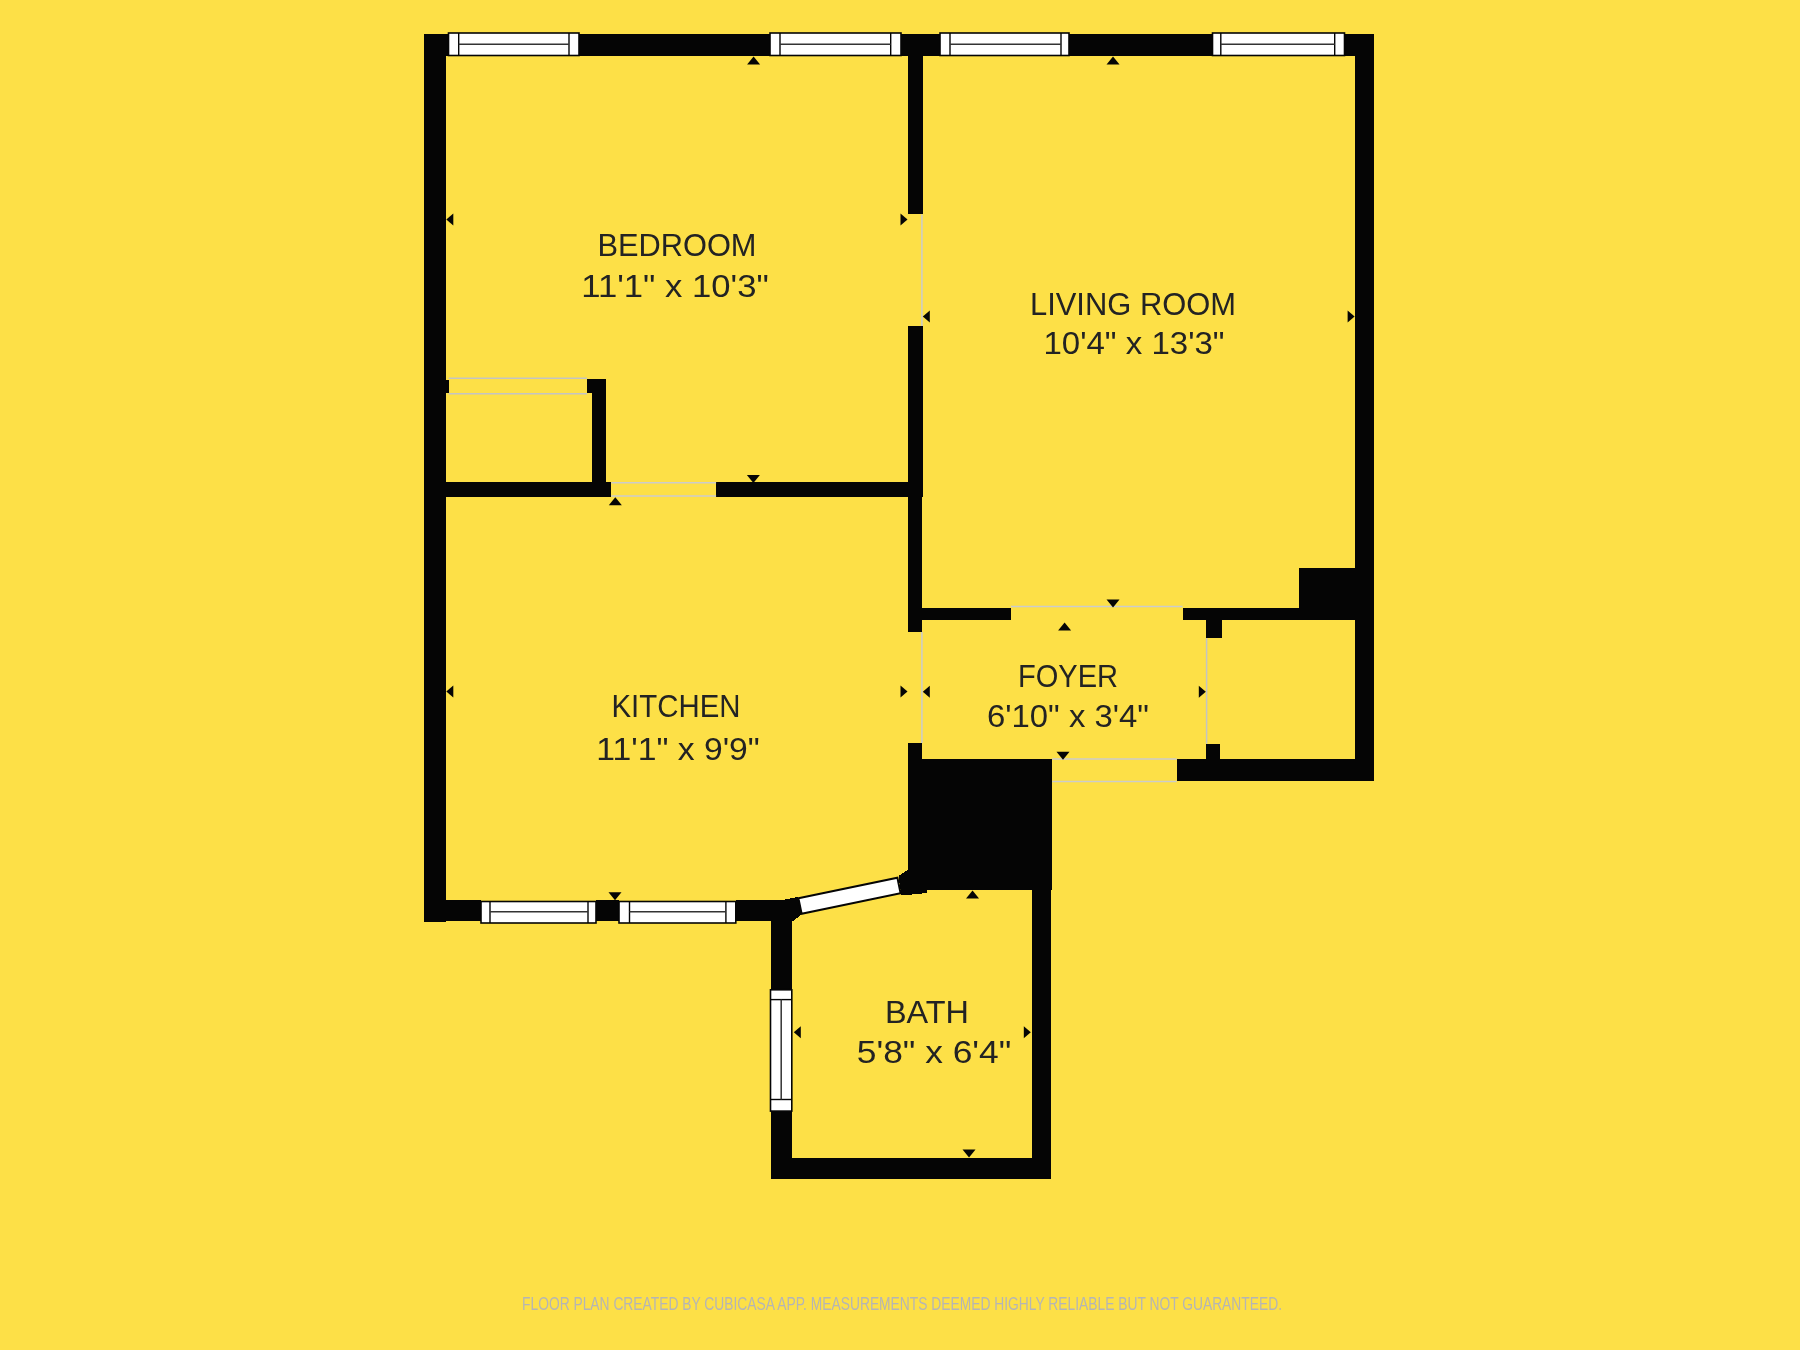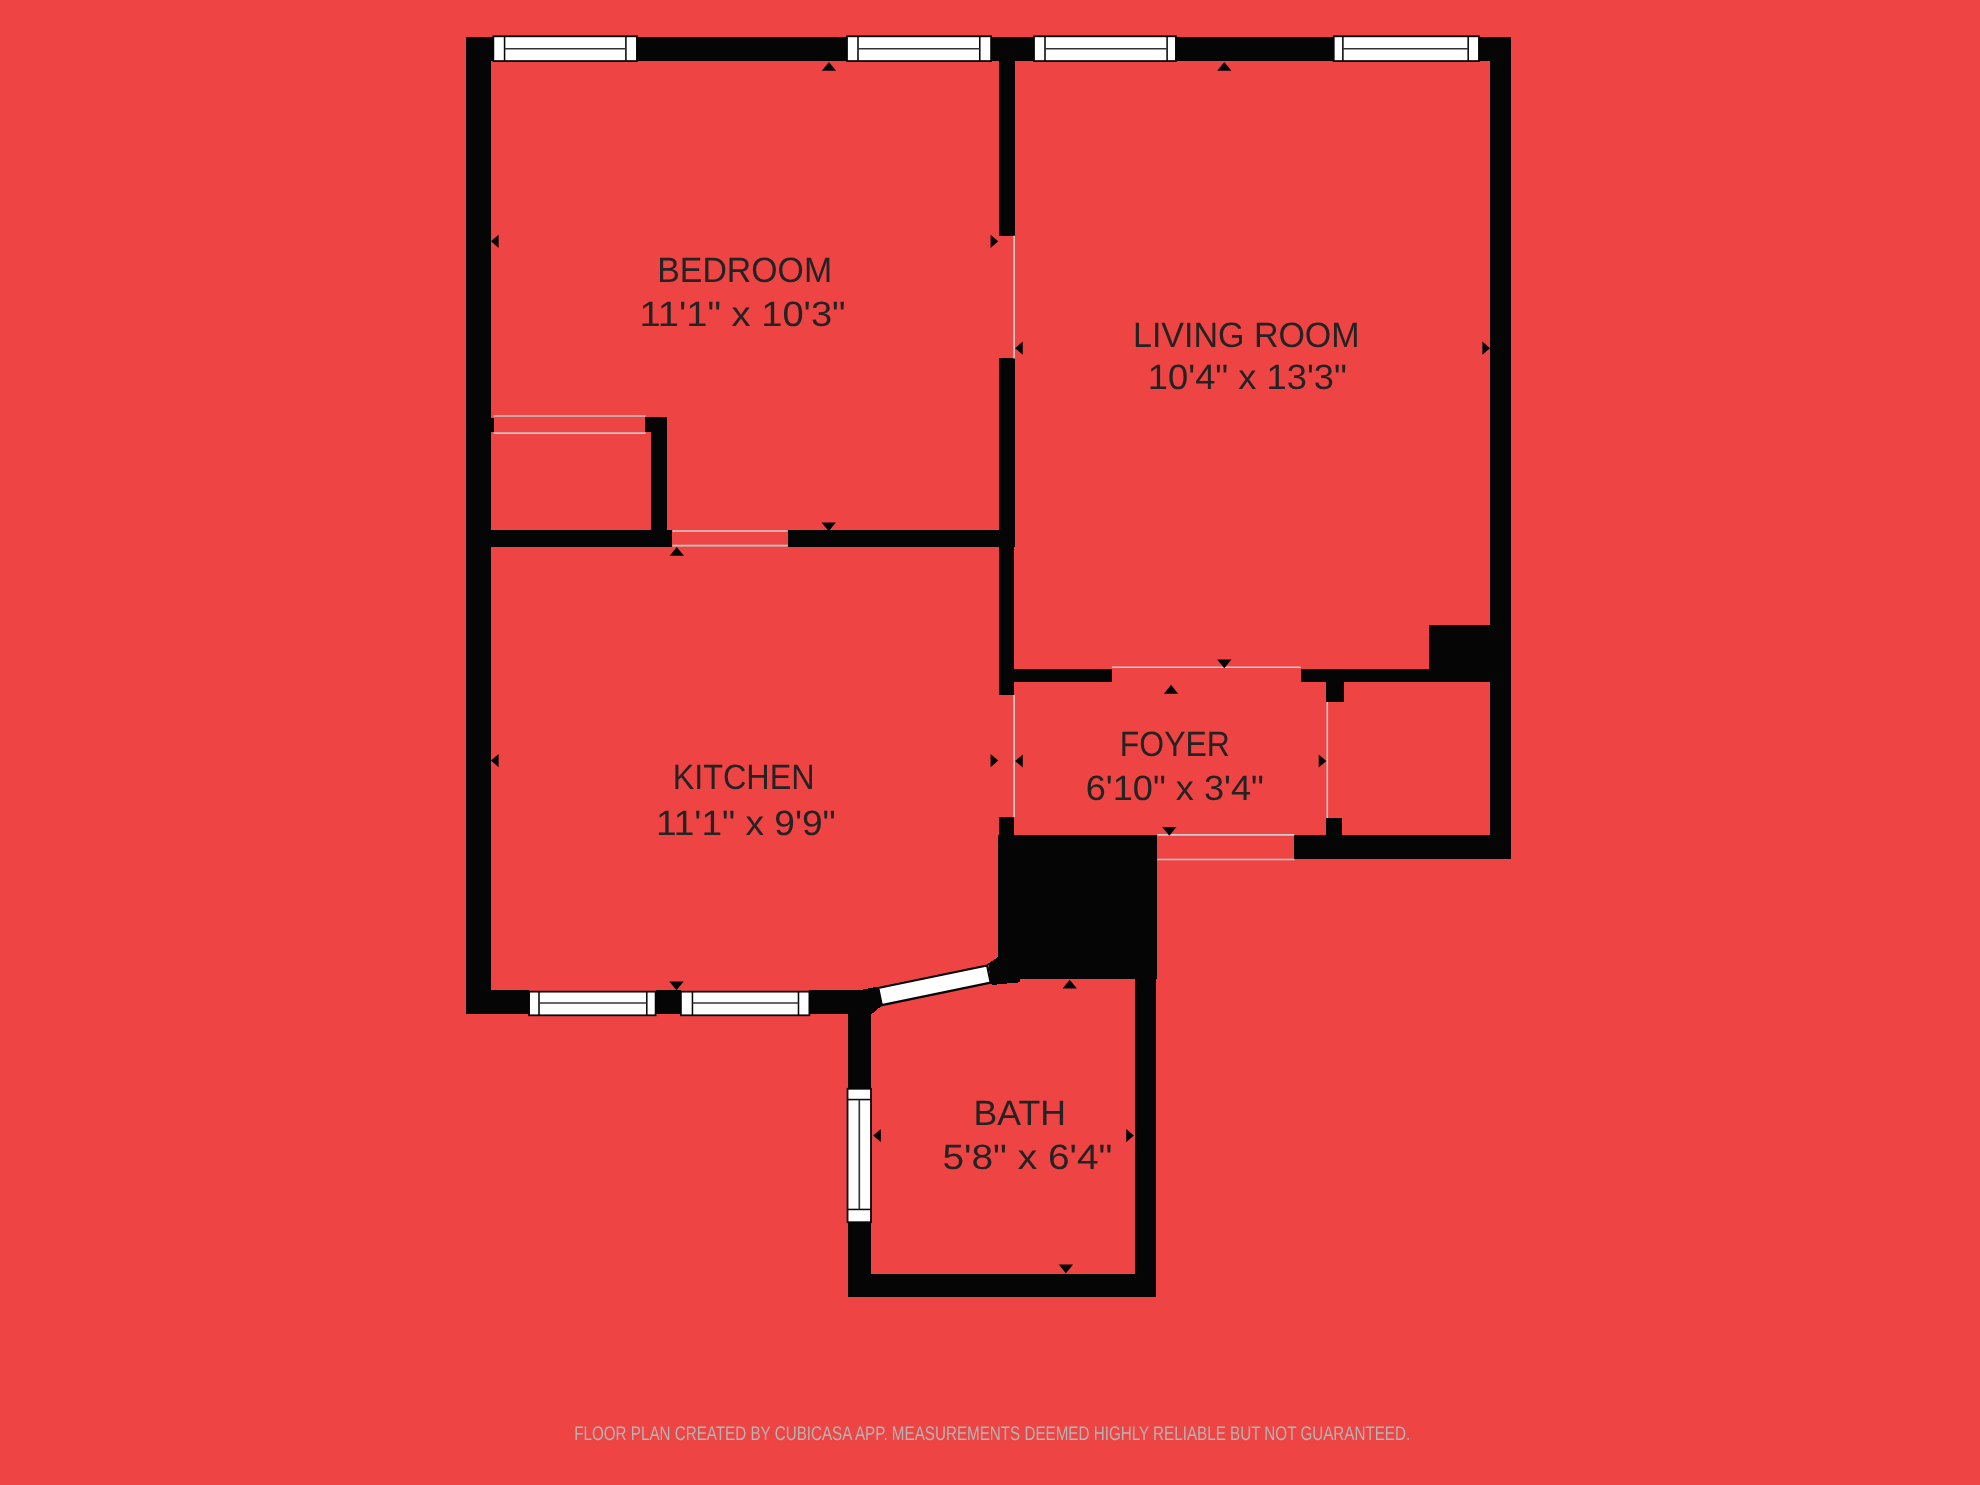--- a/index.html
+++ b/index.html
@@ -1,16 +1,16 @@
 <!DOCTYPE html>
 <html><head>
 <meta charset="utf-8">
 <style>
   html,body{margin:0;padding:0;background:#ffffff;}
-  .page{position:relative;width:1800px;height:1350px;background:#ef4444;overflow:hidden;}
+  .page{position:relative;width:1800px;height:1350px;background:#fde047;overflow:hidden;}
   svg{position:absolute;left:0;top:0;}
   text{font-family:"Liberation Sans",sans-serif;fill:#232323;}
   .rn{font-size:32px;}
   .rd{font-size:32px;}
   .ft{font-size:18px;fill:#b5b5b5;}
 </style>
 </head>
 <body>
 <div class="page">
 <svg width="1800" height="1350" viewBox="0 0 1800 1350">

